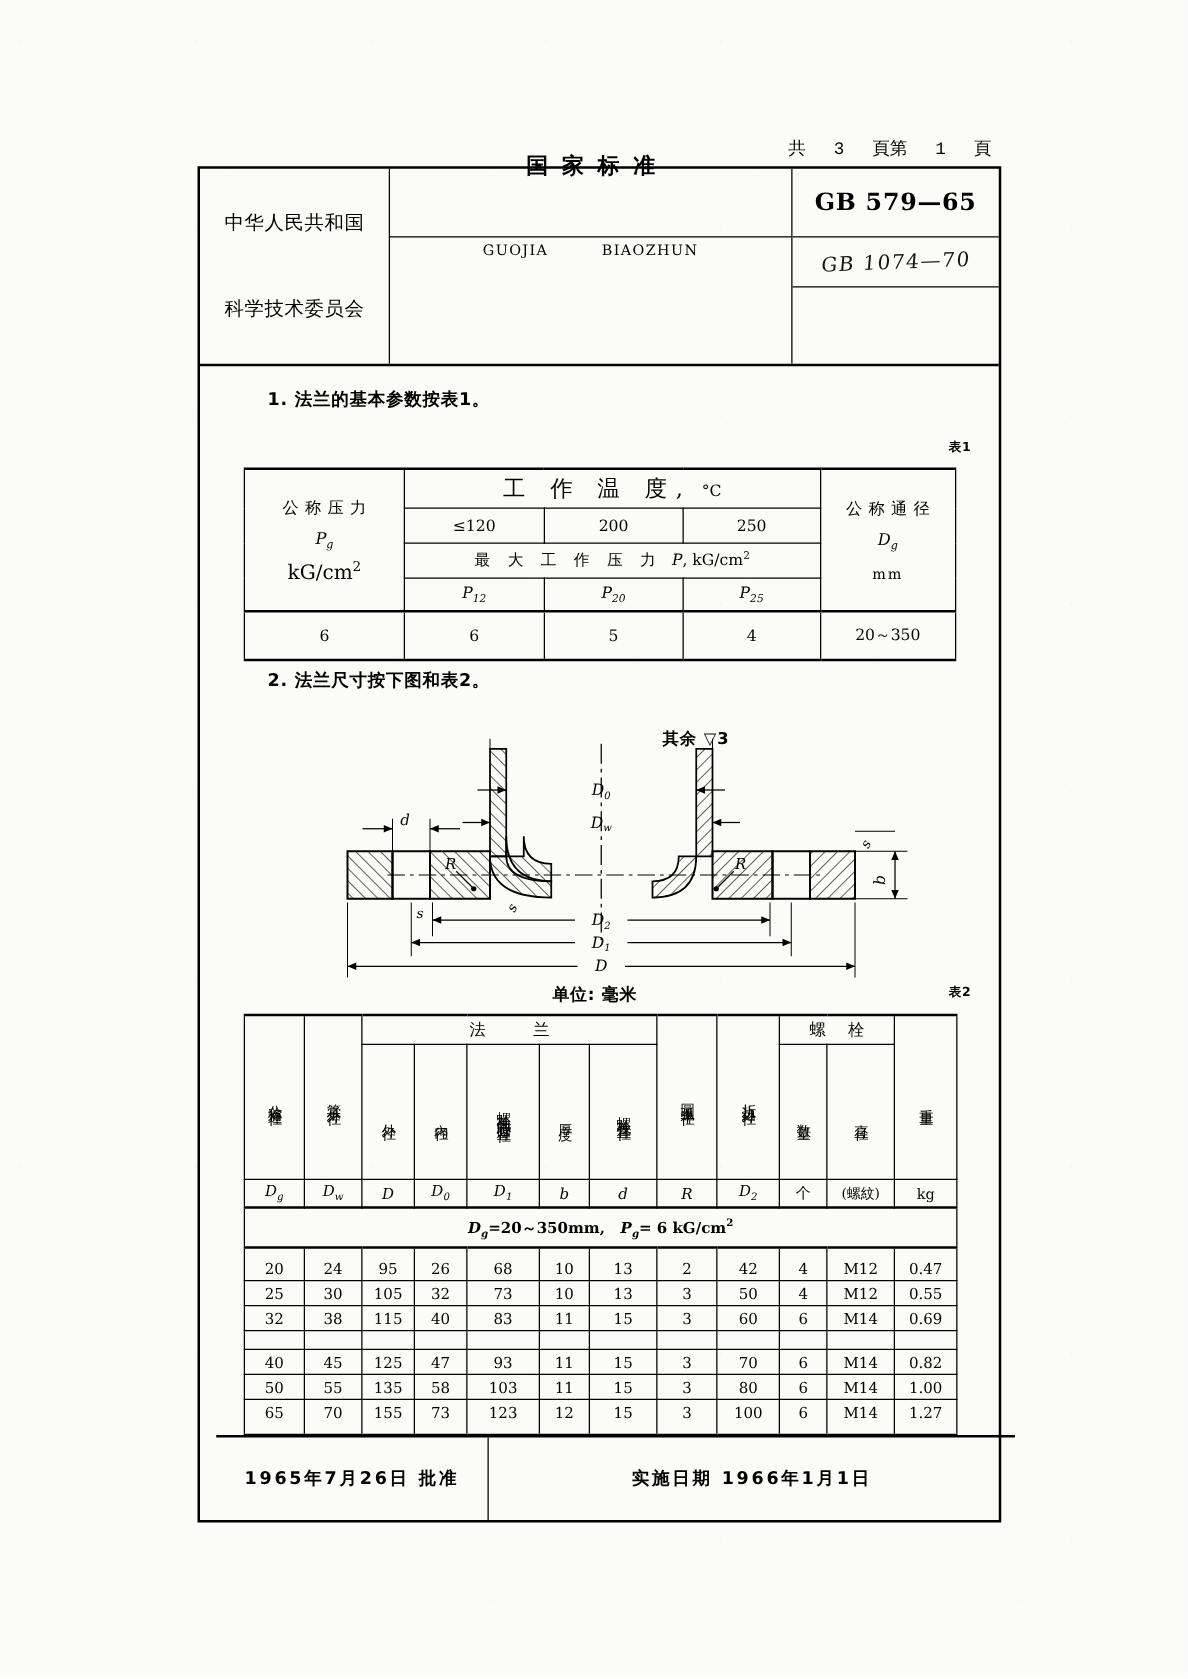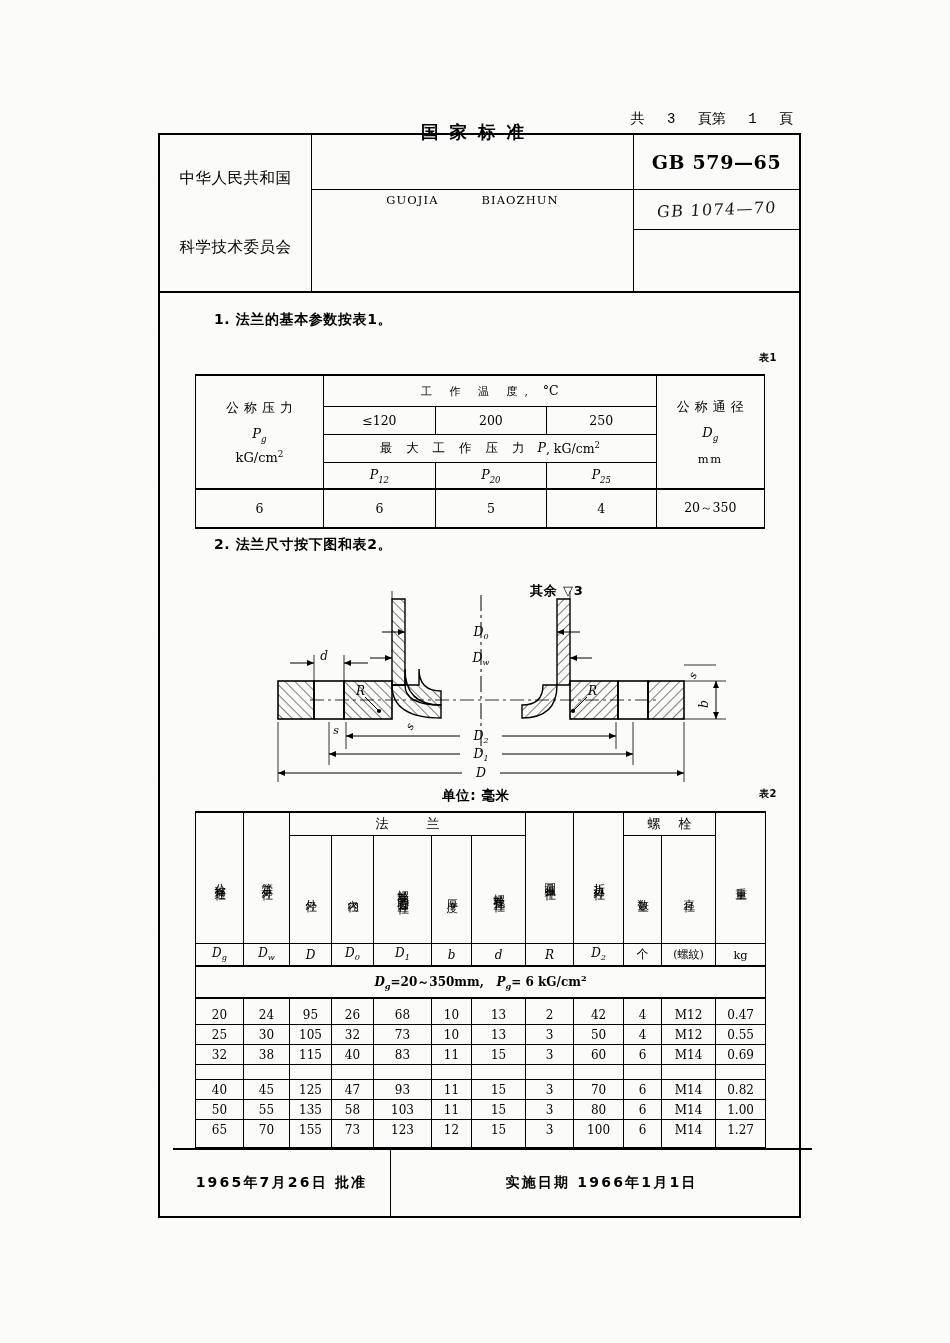--- a/index.html
+++ b/index.html
@@ -377,24 +377,24 @@
     <div class="clause" id="clause-1">1.  法兰的基本参数按表1。</div>
     <div class="table-caption" id="caption-t1">表1</div>
 
     <div id="table1-wrap">
       <table class="std" id="table1">
         <tbody>
             <tr>
           <td class="outer-top outer-l" rowspan="4" style="width:128px;height:30px;">
             <div class="pg-label">公称压力</div>
             <div class="sub-ital" style="margin-top:9px;font-size:13px;">P<sub>g</sub></div>
-            <div style="margin-top:5px;font-size:13px;">kG/cm<sup>2</sup></div>
+            <div style="margin-top:5px;font-size:16px;">kG/cm<sup>2</sup></div>
           </td>
           <td class="outer-top" colspan="3" style="height:30px;">
-            <span style="letter-spacing:7px;font-size:11px;">工 作 温 度,</span>
+            <span style="letter-spacing:7px;font-size:18px;">工 作 温 度,</span>
             <span style="font-size:12.5px;">&nbsp;°C</span>
           </td>
           <td class="outer-top outer-r" rowspan="4" style="width:108px;">
             <div class="pg-label">公称通径</div>
             <div class="sub-ital" style="margin-top:9px;font-size:13px;">D<sub>g</sub></div>
             <div style="margin-top:9px;font-size:11.5px;letter-spacing:1.5px;">mm</div>
           </td>
         </tr>
         <tr>
           <td style="height:27px;width:112px;">≤120</td>

